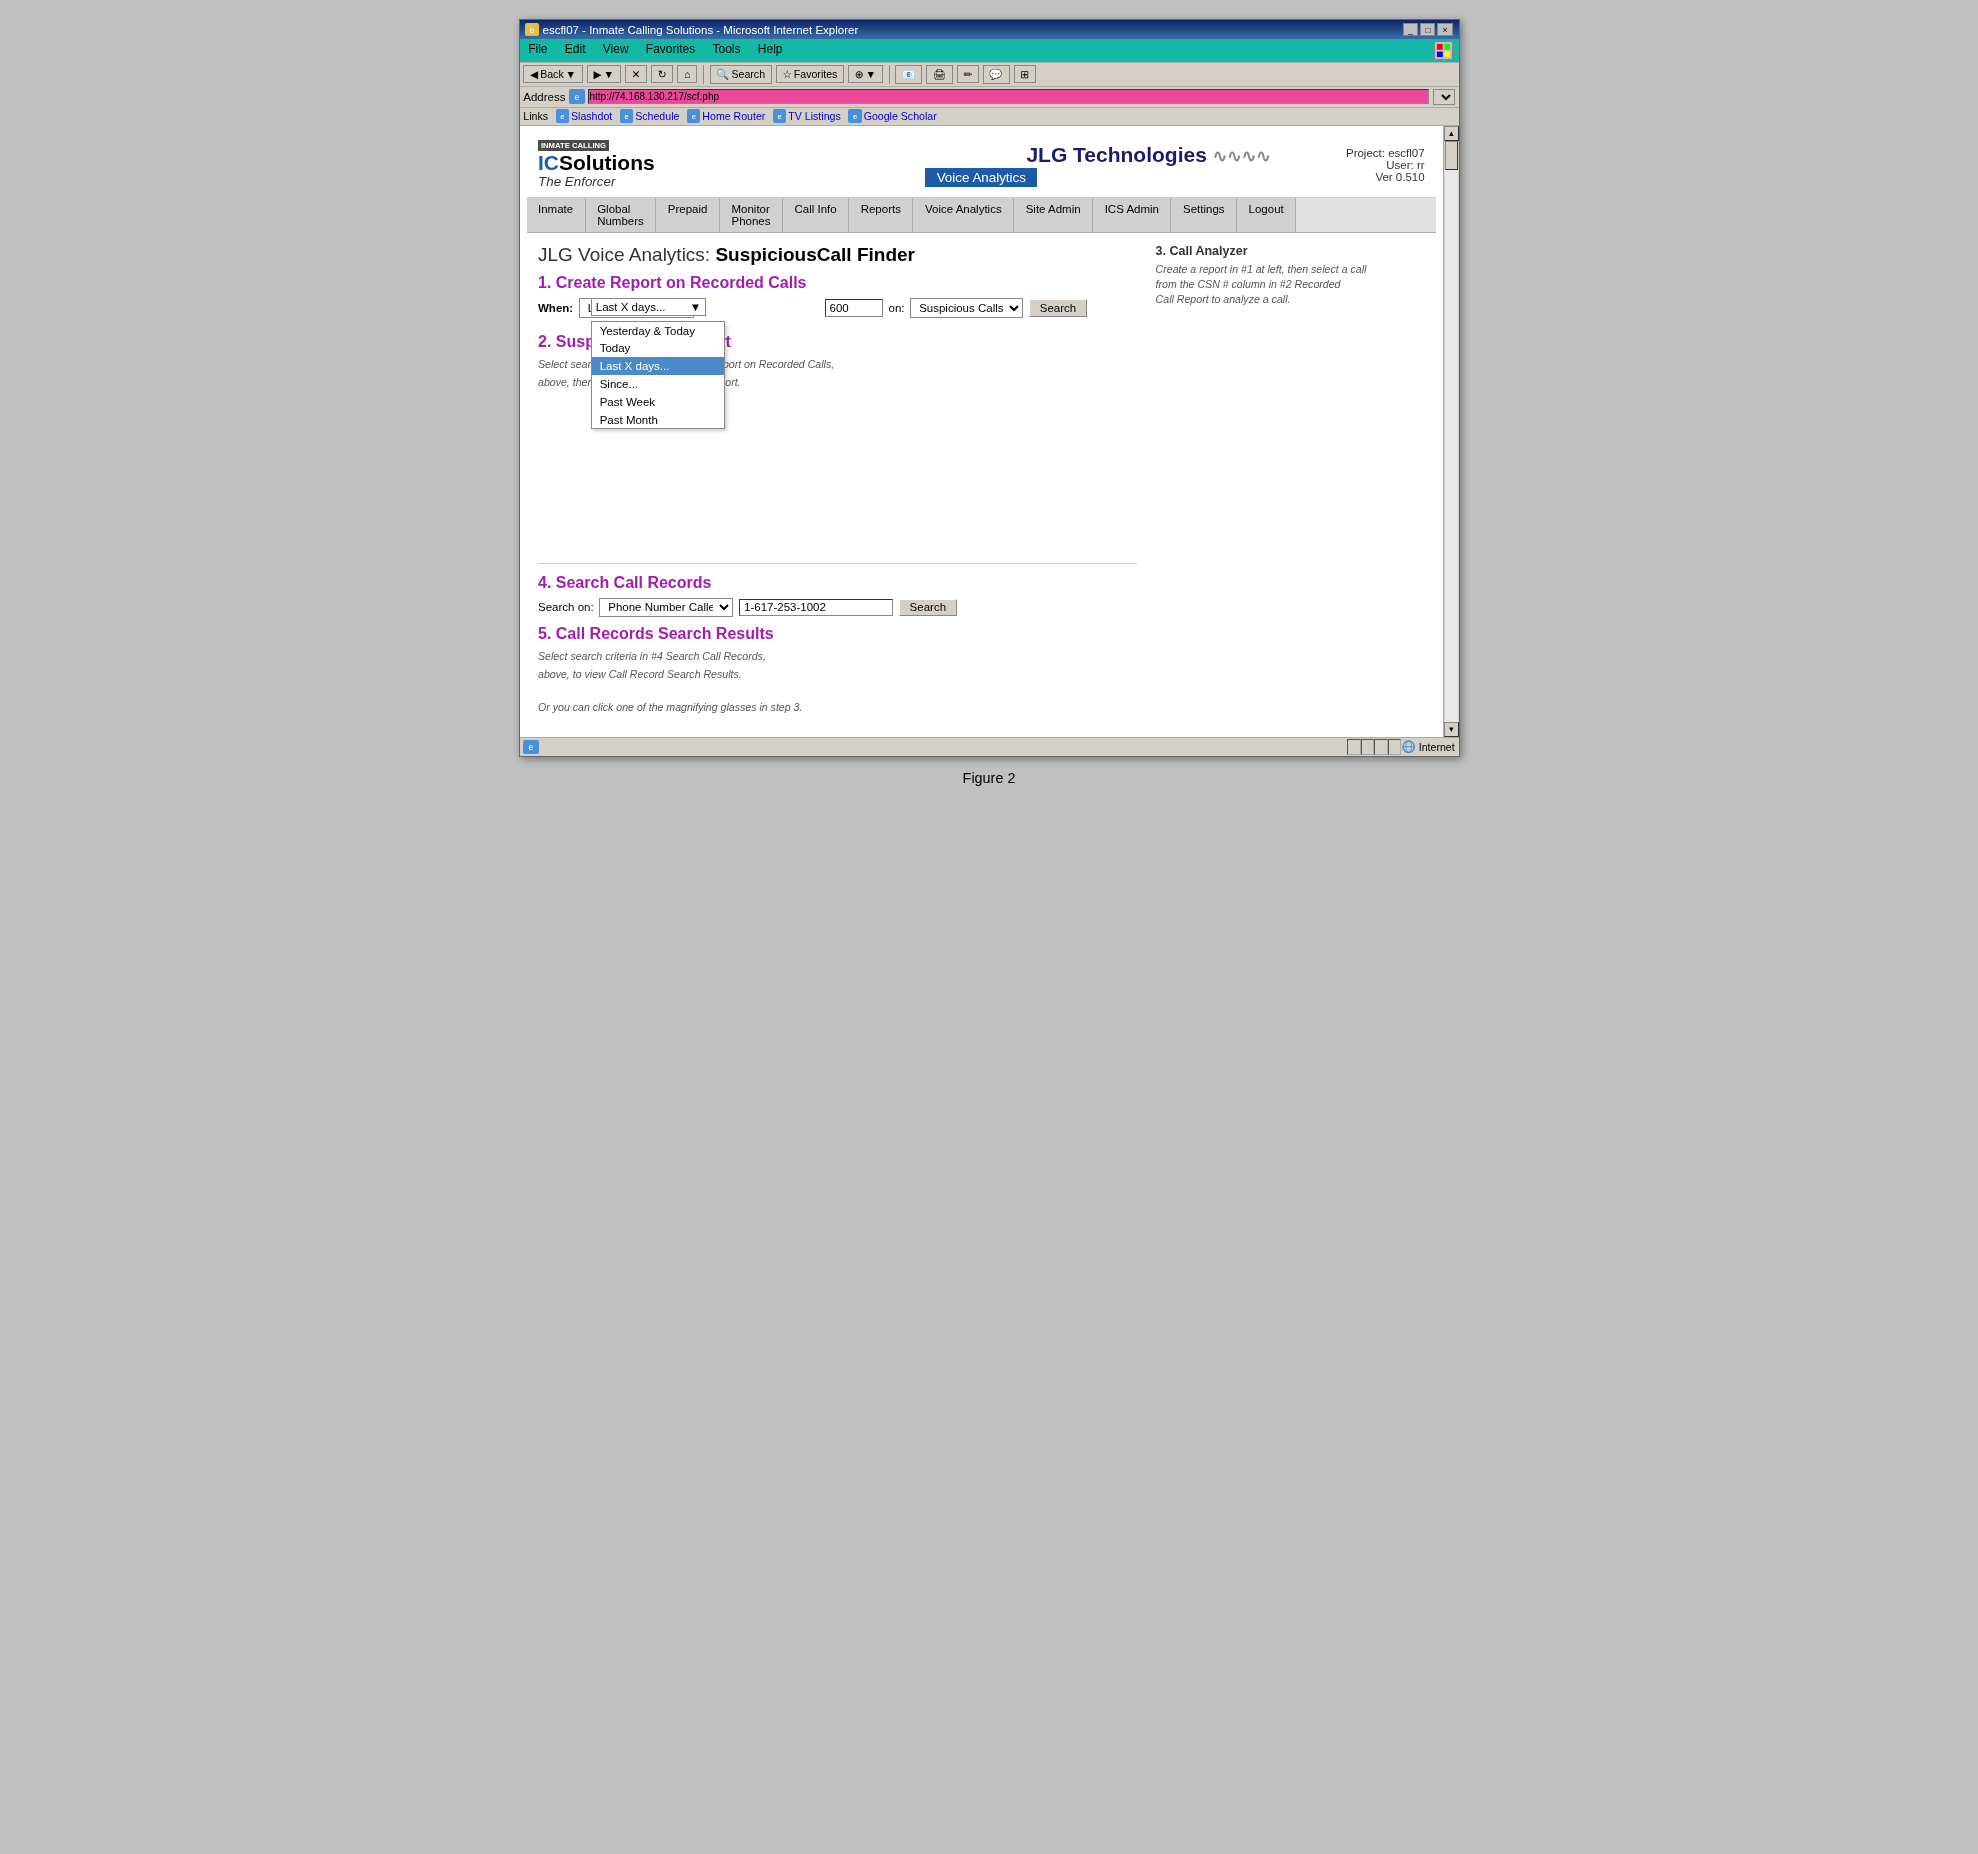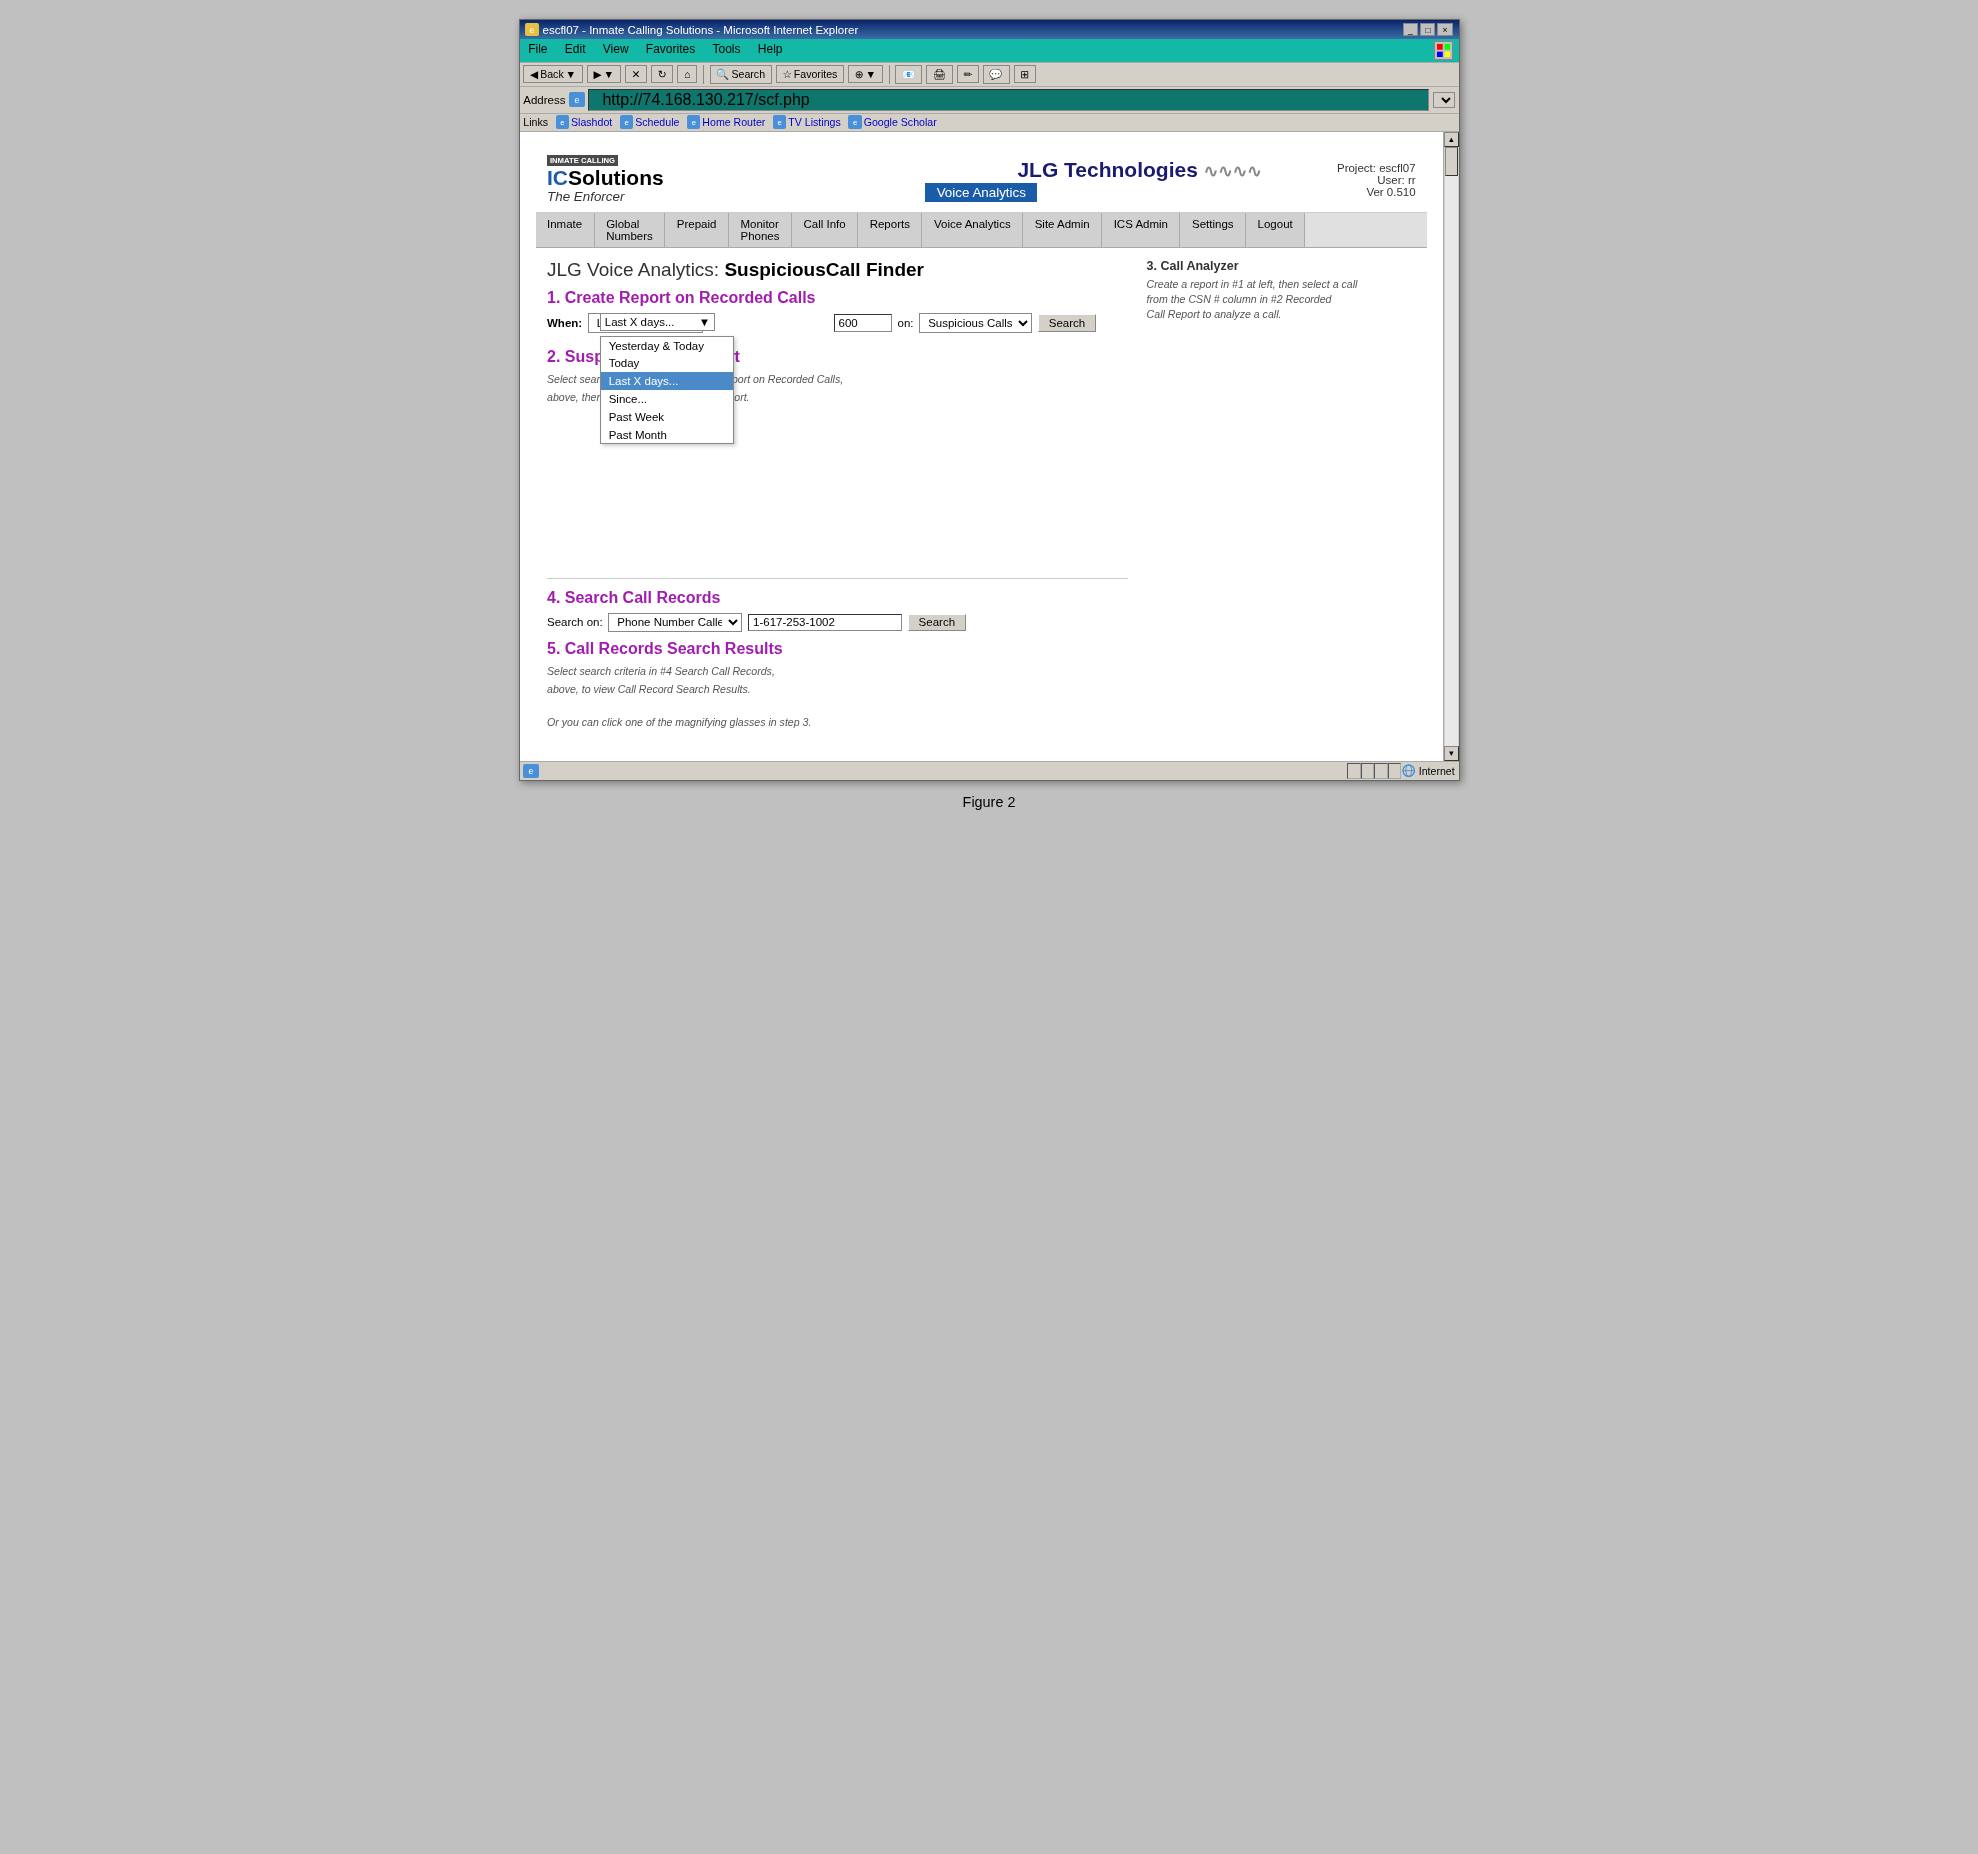--- a/index.html
+++ b/index.html
@@ -104,23 +104,23 @@
       align-items: center;
       padding: 1.9px 3.8px;
       gap: 3.8px;
       border-bottom: 1px solid #aaa;
       font-size: 11.5px;
     }
     .address-label { font-size: 11.5px; }
     .address-input {
       flex: 1;
       border: 1px inset #888;
-      background: #0f766e;
-      padding: 1px 13px;
-      font-size: 16px;
+      background: #ec4899;
+      padding: 1px 0;
+      font-size: 10px;
     }
     
     .links-bar {
       background: #d4d0c8;
       display: flex;
       align-items: center;
       padding: 1.9px 3.8px;
       gap: 7.7px;
       border-bottom: 1px solid #aaa;
       font-size: 10.6px;
@@ -141,21 +141,21 @@
       border-radius: 1.9px;
       font-size: 7.7px;
       color: white;
       display: flex;
       align-items: center;
       justify-content: center;
     }
     
     .content-area {
       background: white;
-      padding: 16px;
+      padding: 7px;
       min-height: 576px;
       overflow: auto;
     }
     
     .site-header {
       display: flex;
       align-items: center;
       padding: 7.7px 11.5px;
       border-bottom: 1px solid #ccc;
       background: white;

